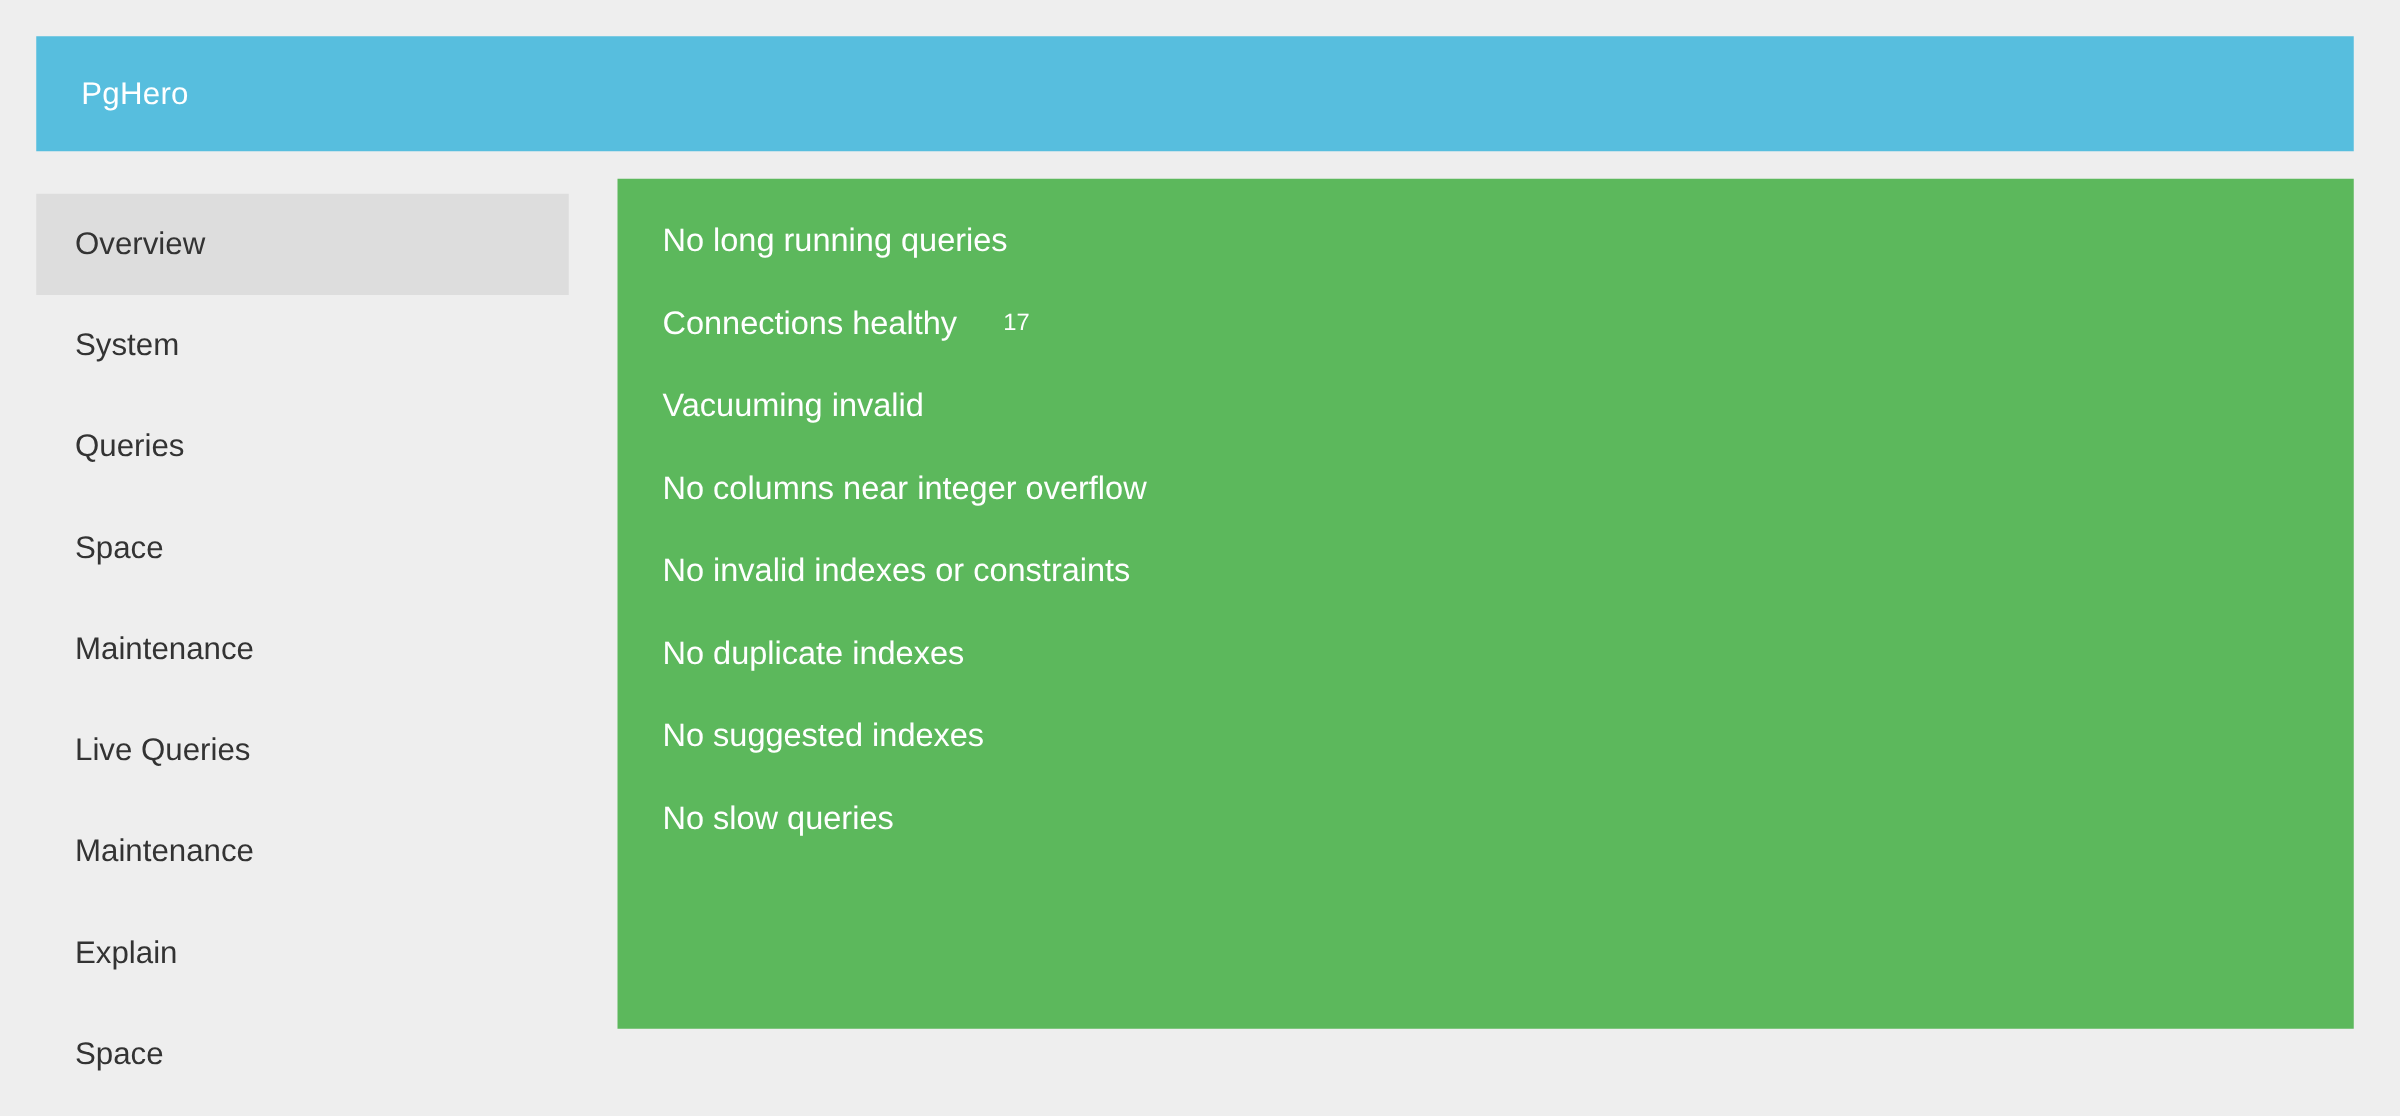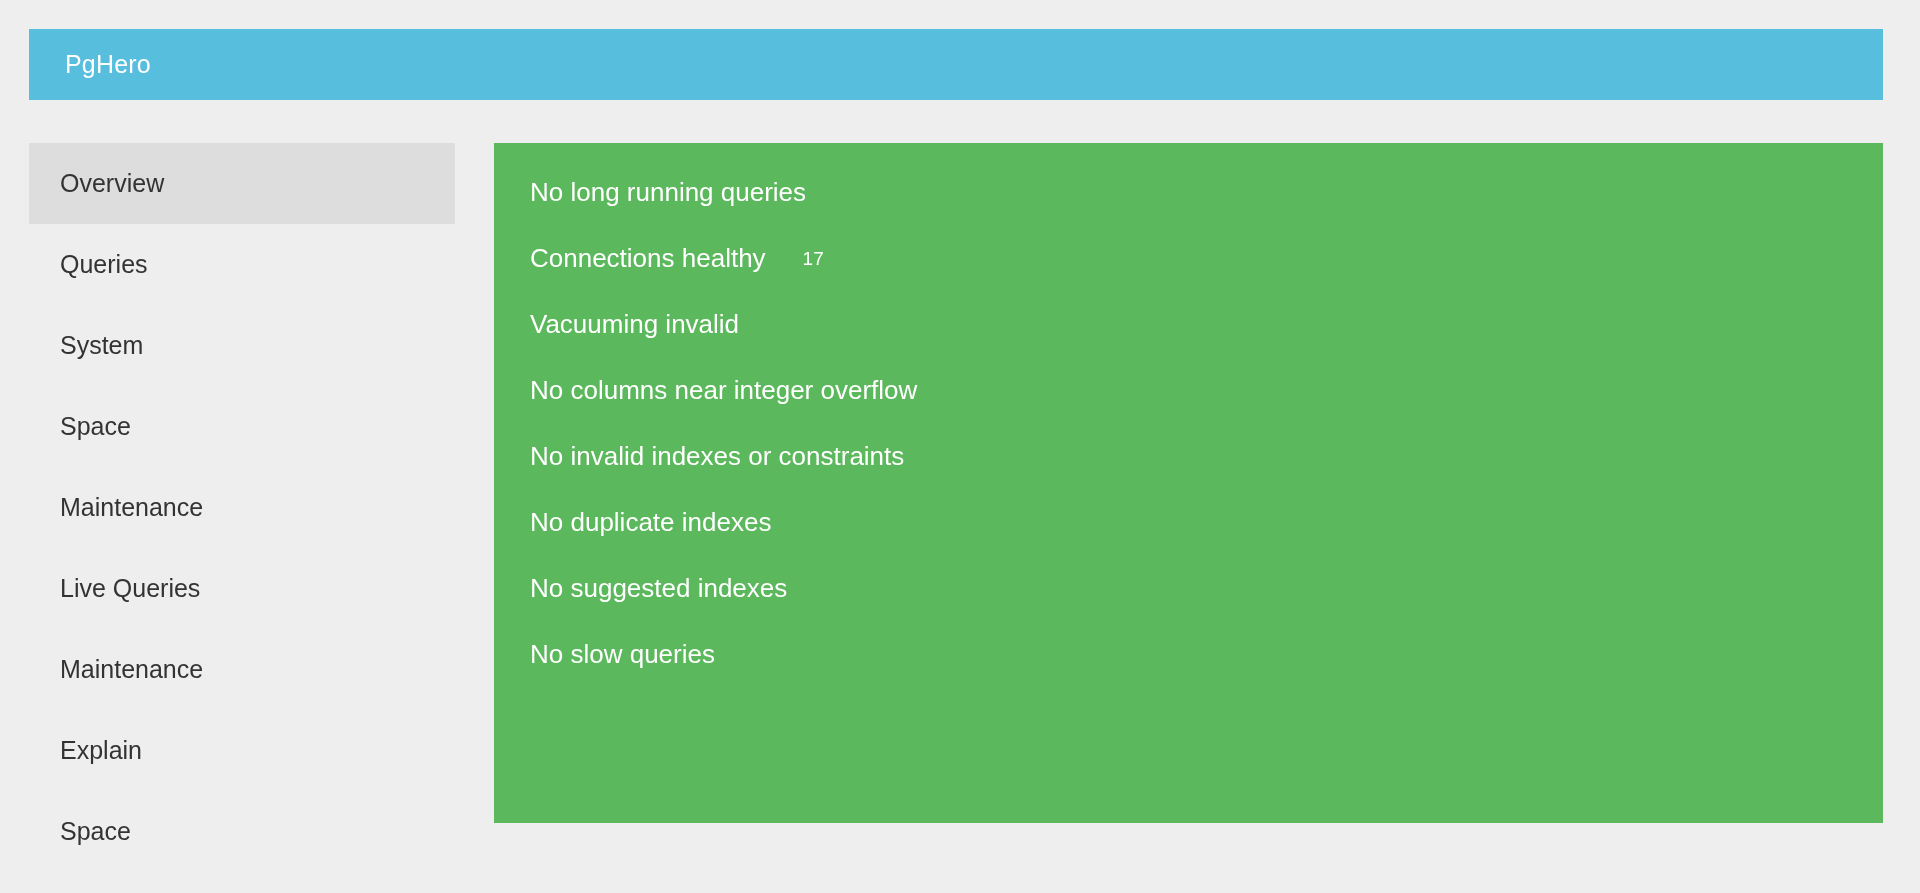--- a/index.html
+++ b/index.html
@@ -19,21 +19,21 @@
     height: 893px;
     background: #eeeeee;
   }
 
   
   .navbar {
     position: absolute;
     left: 29px;
     top: 29px;
     width: 1854px;
-    height: 71px;
+    height: 92px;
     background: #57bede;
     display: flex;
     align-items: center;
   }
 
   .navbar-brand {
     margin-left: 36px;
     color: #ffffff;
     font-size: 25px;
     font-weight: 400;
@@ -48,21 +48,21 @@
     left: 29px;
     top: 143px;
     width: 1854px;
     height: 700px;
   }
 
   
   .sidebar {
     position: absolute;
     left: 0;
-    top: 0;
+    top: 12px;
     width: 426px;
   }
 
   .nav-item {
     display: block;
     height: 81px;
     line-height: 81px;
     padding: 0 18px 0 31px;
     color: #333333;
     font-size: 25px;
@@ -117,22 +117,22 @@
 <div class="page">
 
   <div class="navbar">
     <a class="navbar-brand">PgHero</a>
   </div>
 
   <div class="content">
 
     <nav class="sidebar">
         <a class="nav-item active">Overview</a>
+        <a class="nav-item">System</a>
         <a class="nav-item">Queries</a>
-        <a class="nav-item">System</a>
         <a class="nav-item">Space</a>
         <a class="nav-item">Maintenance</a>
         <a class="nav-item">Live Queries</a>
         <a class="nav-item">Maintenance</a>
         <a class="nav-item">Explain</a>
         <a class="nav-item">Space</a>
       </nav>
 
     <div class="alert-panel">
         <div class="alert-row">

